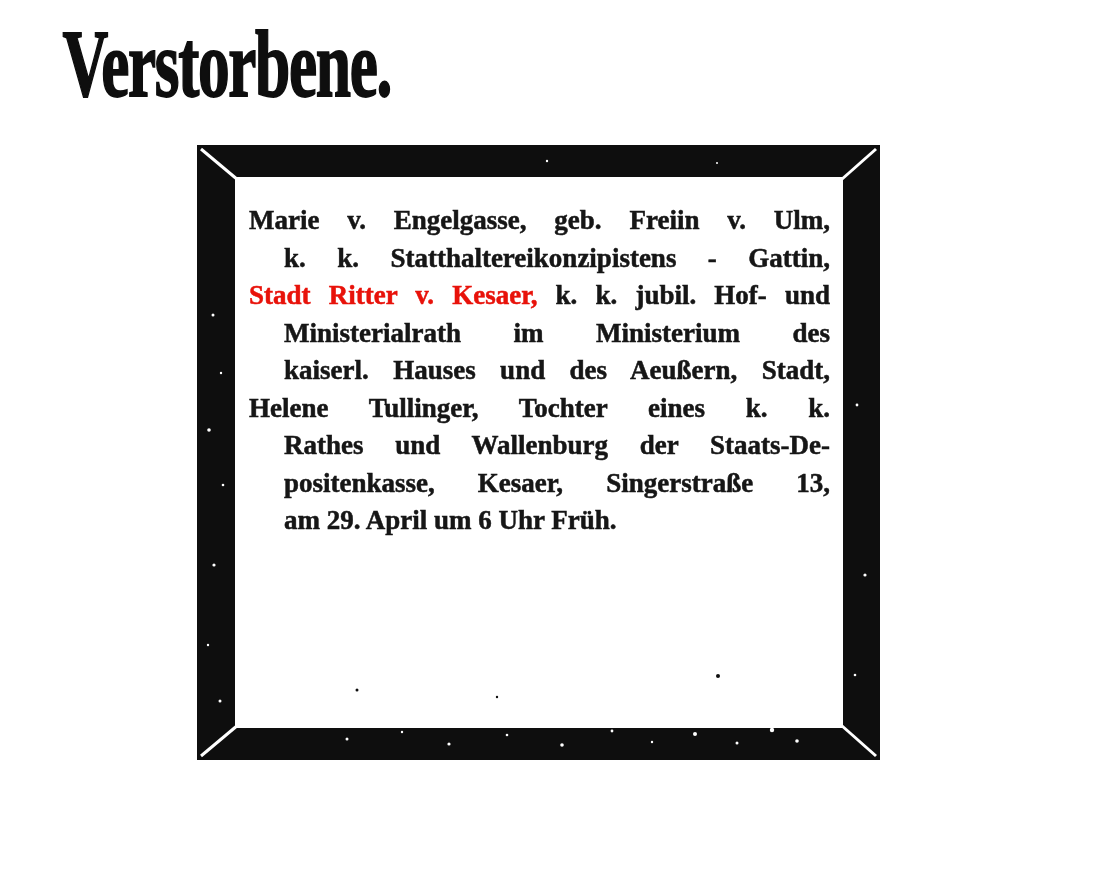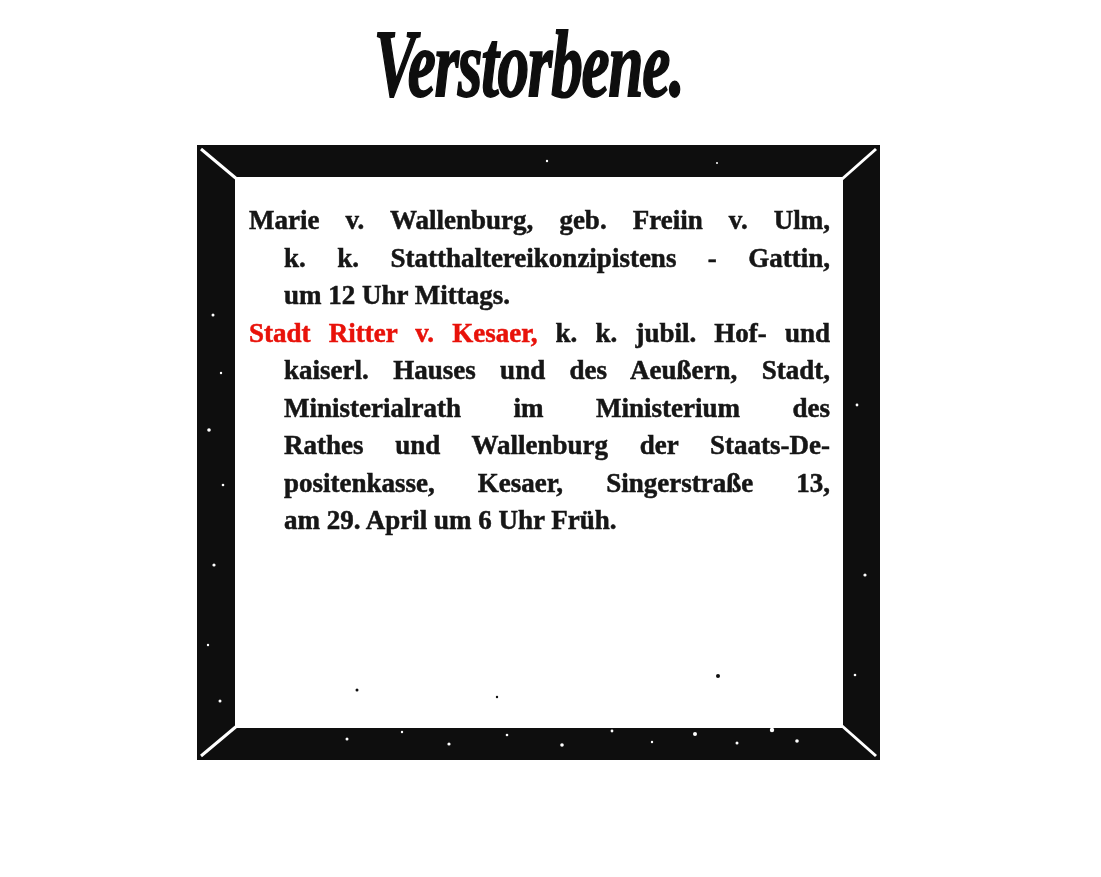--- a/index.html
+++ b/index.html
@@ -5,21 +5,21 @@
   :root{
     --bg:#ffffff; --frame:#0e0e0e; --ink:#161616; --hl:#e8120a;
   }
   html,body{margin:0;padding:0;}
   body{
     width:1101px;height:877px;position:relative;overflow:hidden;
     background:var(--bg);
     font-family:"Liberation Serif", serif;
   }
   .masthead{
-    position:absolute;top:16px;left:0;right:0;text-align:center;font-style:italic;
+    position:absolute;top:16px;left:0;right:0;text-align:left;
   }
   .masthead .title-text{
     display:inline-block;
     font-weight:700;
     font-size:96px;line-height:1;
     color:var(--frame);
     -webkit-text-stroke:1.8px var(--frame);
     letter-spacing:-2px;
     transform:translateX(-22px) scaleX(0.66);
     transform-origin:center top;
@@ -91,27 +91,27 @@
   </g>
   <g style="fill:var(--frame)">
     <circle cx="521" cy="531" r="2"></circle>
     <circle cx="160" cy="545" r="1.5"></circle>
     <circle cx="300" cy="552" r="1.2"></circle>
   </g>
 </svg>
 
 <div class="obituary-list">
     <div class="entry">
-      <div class="line"><span>Marie v. Wallenburg, geb. Freiin v. Ulm,</span></div>
+      <div class="line"><span>Marie v. Engelgasse, geb. Freiin v. Ulm,</span></div>
       <div class="line indent"><span>k. k. Statthaltereikonzipistens - Gattin,</span></div>
-      <div class="line indent flush"><span>um 12 Uhr Mittags.</span></div>
     </div>
     <div class="entry">
       <div class="line"><span class="hl">Stadt Ritter v. Kesaer,</span><span> k. k. jubil. Hof- und</span></div>
+      <div class="line indent"><span>Ministerialrath im Ministerium des</span></div>
       <div class="line indent"><span>kaiserl. Hauses und des Aeußern, Stadt,</span></div>
-      <div class="line indent"><span>Ministerialrath im Ministerium des</span></div>
     </div>
     <div class="entry">
+      <div class="line"><span>Helene Tullinger, Tochter eines k. k.</span></div>
       <div class="line indent"><span>Rathes und Wallenburg der Staats-De-</span></div>
       <div class="line indent"><span>positenkasse, Kesaer, Singerstraße 13,</span></div>
       <div class="line indent flush"><span>am 29. April um 6 Uhr Früh.</span></div>
     </div>
   </div>
 
 </body></html>

